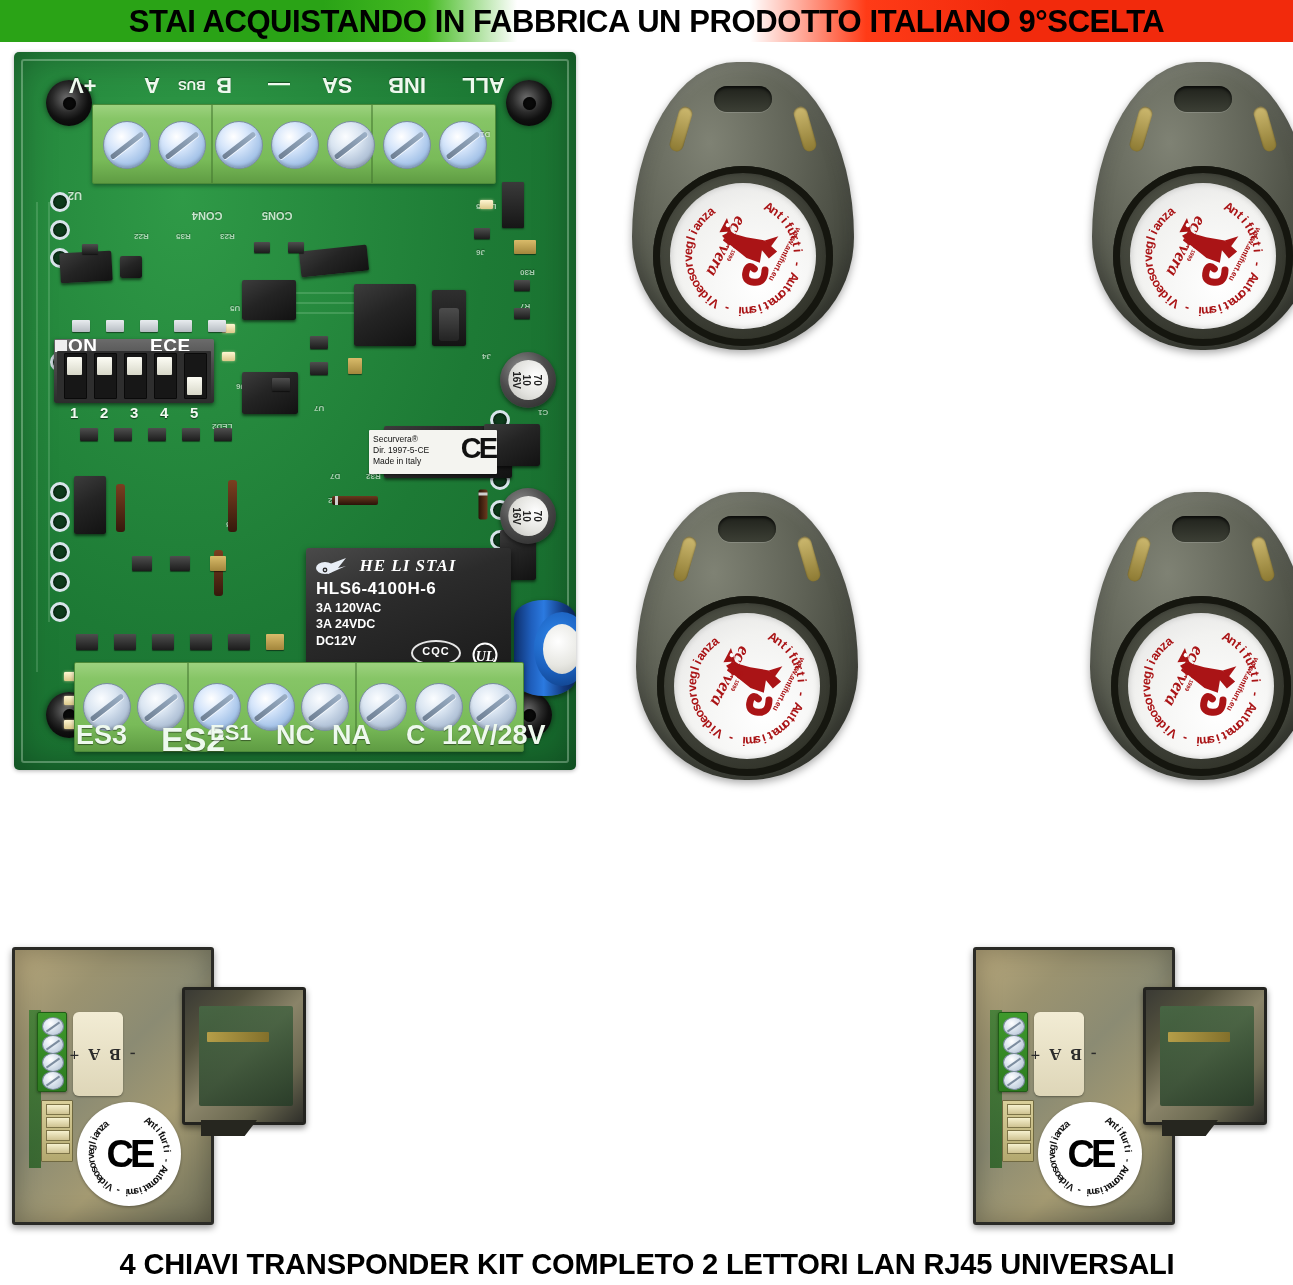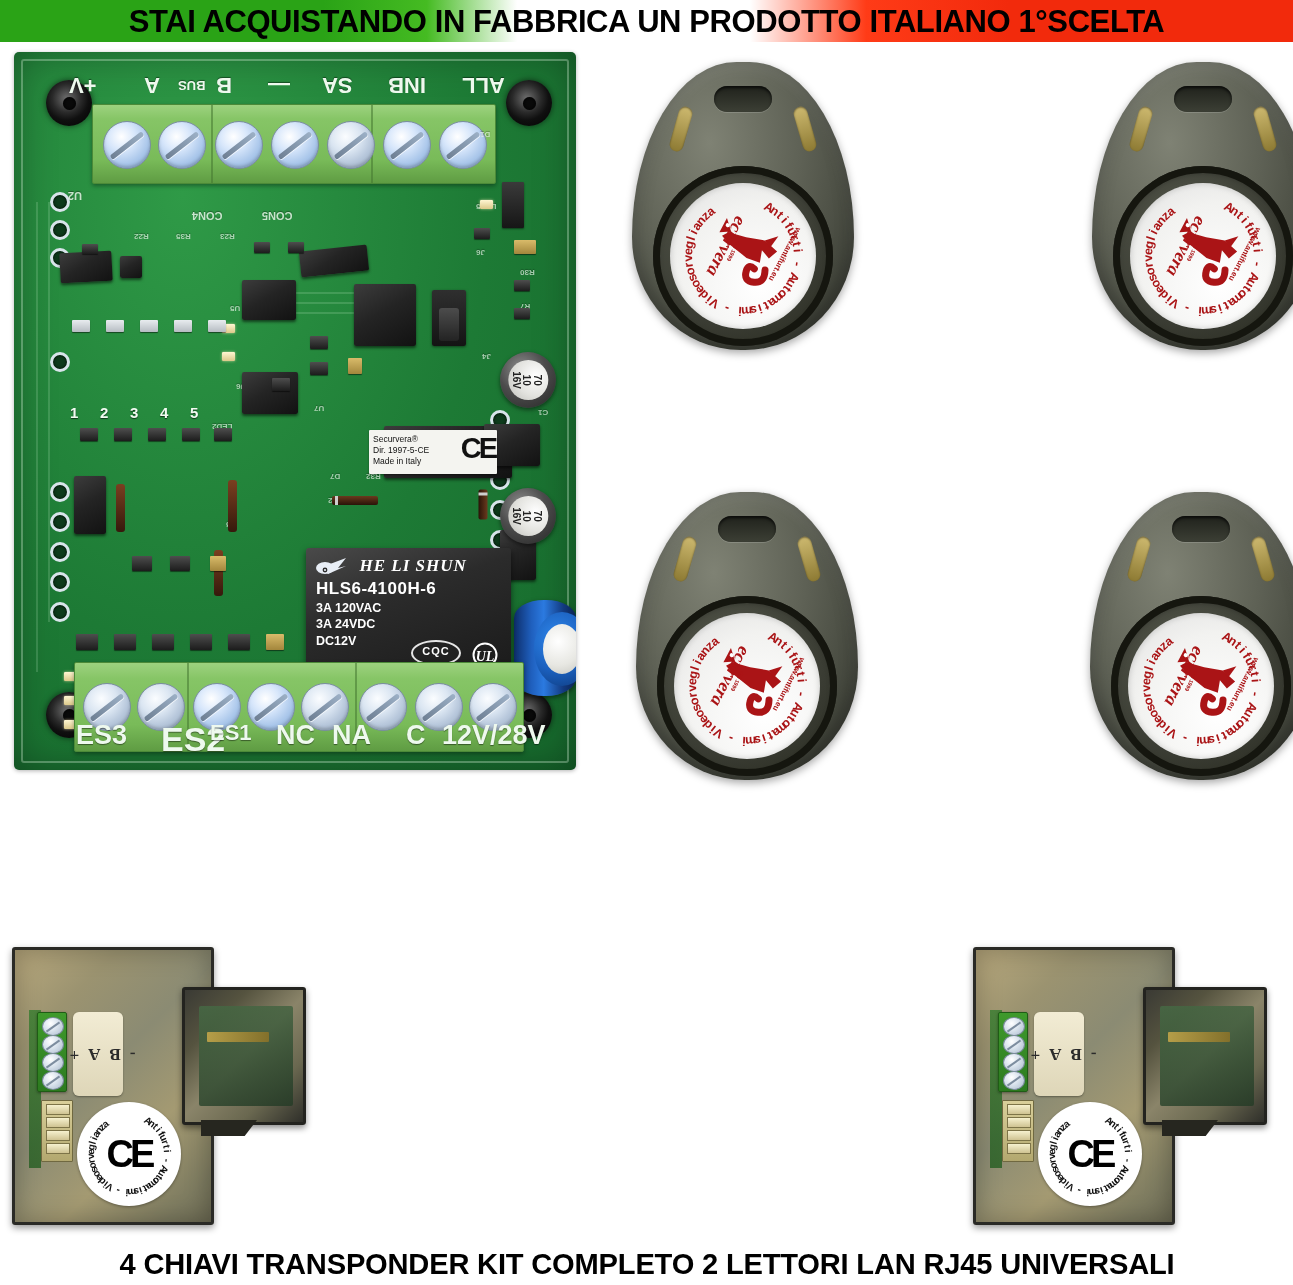--- a/index.html
+++ b/index.html
@@ -256,21 +256,21 @@
   .rj45 .cesticker .ringtext{position:absolute;left:0;top:0;width:100%;height:100%;}
   .rj45 .cesticker .ringtext span{position:absolute;left:50%;top:50%;
       font-size:10px;font-weight:bold;color:#111;
       transform-origin:0 0;white-space:pre;font-family:"Liberation Sans",sans-serif;}
 </style>
 </head>
 <body>
 
 <div id="promo-banner">
   <div class="banner-txt">
-    <span class="banner-inner">STAI ACQUISTANDO IN FABBRICA UN PRODOTTO ITALIANO 1°SCELTA</span>
+    <span class="banner-inner">STAI ACQUISTANDO IN FABBRICA UN PRODOTTO ITALIANO 9°SCELTA</span>
   </div>
 </div>
 
 <div id="pcb-board">
   <div class="silk-frame"></div>
 
   <div class="mtg-hole" id="hole-tl"></div>
   <div class="mtg-hole" id="hole-tr"></div>
   <div class="mtg-hole" id="hole-bl"></div>
   <div class="mtg-hole" id="hole-br"></div>
@@ -337,20 +337,41 @@
   <div class="silk silk-tiny silk-flip" style="left:198px;top:370px;">LED2</div>
   <div class="silk silk-tiny silk-flip" style="left:524px;top:356px;">C1</div>
   <div class="silk silk-tiny silk-flip" style="left:524px;top:460px;">C5</div>
 
   <div class="trace" style="left:34px;top:150px;width:2px;height:420px;"></div>
   <div class="trace" style="left:22px;top:150px;width:2px;height:470px;"></div>
   <div class="trace" style="left:250px;top:240px;width:96px;height:2px;"></div>
   <div class="trace" style="left:250px;top:250px;width:96px;height:2px;"></div>
   <div class="trace" style="left:250px;top:260px;width:96px;height:2px;"></div>
 
+  <div id="dip-switch">
+    <div id="dip-corner"></div>
+    <div id="dip-on">ON</div>
+    <div id="dip-ece">ECE</div>
+    <div class="dipbody"></div>
+    <div class="dip-sw up" style="left:10px;">
+        <div class="knob"></div>
+      </div>
+    <div class="dip-sw up" style="left:40px;">
+        <div class="knob"></div>
+      </div>
+    <div class="dip-sw up" style="left:70px;">
+        <div class="knob"></div>
+      </div>
+    <div class="dip-sw up" style="left:100px;">
+        <div class="knob"></div>
+      </div>
+    <div class="dip-sw down" style="left:130px;">
+        <div class="knob"></div>
+      </div>
+  </div>
   <div class="dip-num" style="left:56px;top:352px;">1</div>
   <div class="dip-num" style="left:86px;top:352px;">2</div>
   <div class="dip-num" style="left:116px;top:352px;">3</div>
   <div class="dip-num" style="left:146px;top:352px;">4</div>
   <div class="dip-num" style="left:176px;top:352px;">5</div>
 
   <div class="ic" style="left:46px;top:200px;width:52px;height:30px;transform:rotate(-3deg);"></div>
   <div class="ic" style="left:106px;top:204px;width:22px;height:22px;"></div>
   <div class="ic" style="left:228px;top:228px;width:54px;height:40px;"></div>
   <div class="ic" style="left:286px;top:196px;width:68px;height:26px;transform:rotate(-6deg);"></div>
@@ -439,21 +460,21 @@
     <div class="face"></div>
   </div>
 
   <div id="relay">
     <svg class="hls-logo" viewBox="0 0 34 20">
       <ellipse cx="9" cy="12" rx="9" ry="6" fill="#e8eef6"></ellipse>
       <path d="M6 11 L30 2 L22 12 L30 10 L12 18 Z" fill="#e8eef6"></path>
       <circle cx="9" cy="14" r="2.4" fill="#2b2b2b"></circle>
       <circle cx="9" cy="14" r="1.1" fill="#e8eef6"></circle>
     </svg>
-    <span class="brand">HE LI SHUN</span>
+    <span class="brand">HE LI STAI</span>
     <div class="model">HLS6-4100H-6</div>
     <div class="spec">3A 120VAC</div>
     <div class="spec">3A 24VDC</div>
     <div class="spec">DC12V</div>
     <div class="cqc">CQC</div>
     <svg class="ulmark" viewBox="0 0 40 26">
       <circle cx="20" cy="13" r="11.5" fill="none" stroke="#fff" stroke-width="2"></circle>
       <text x="20" y="19" font-size="14" font-weight="bold" font-style="italic" fill="#fff" text-anchor="middle" font-family="Liberation Serif, serif">UL</text>
     </svg>
   </div>

